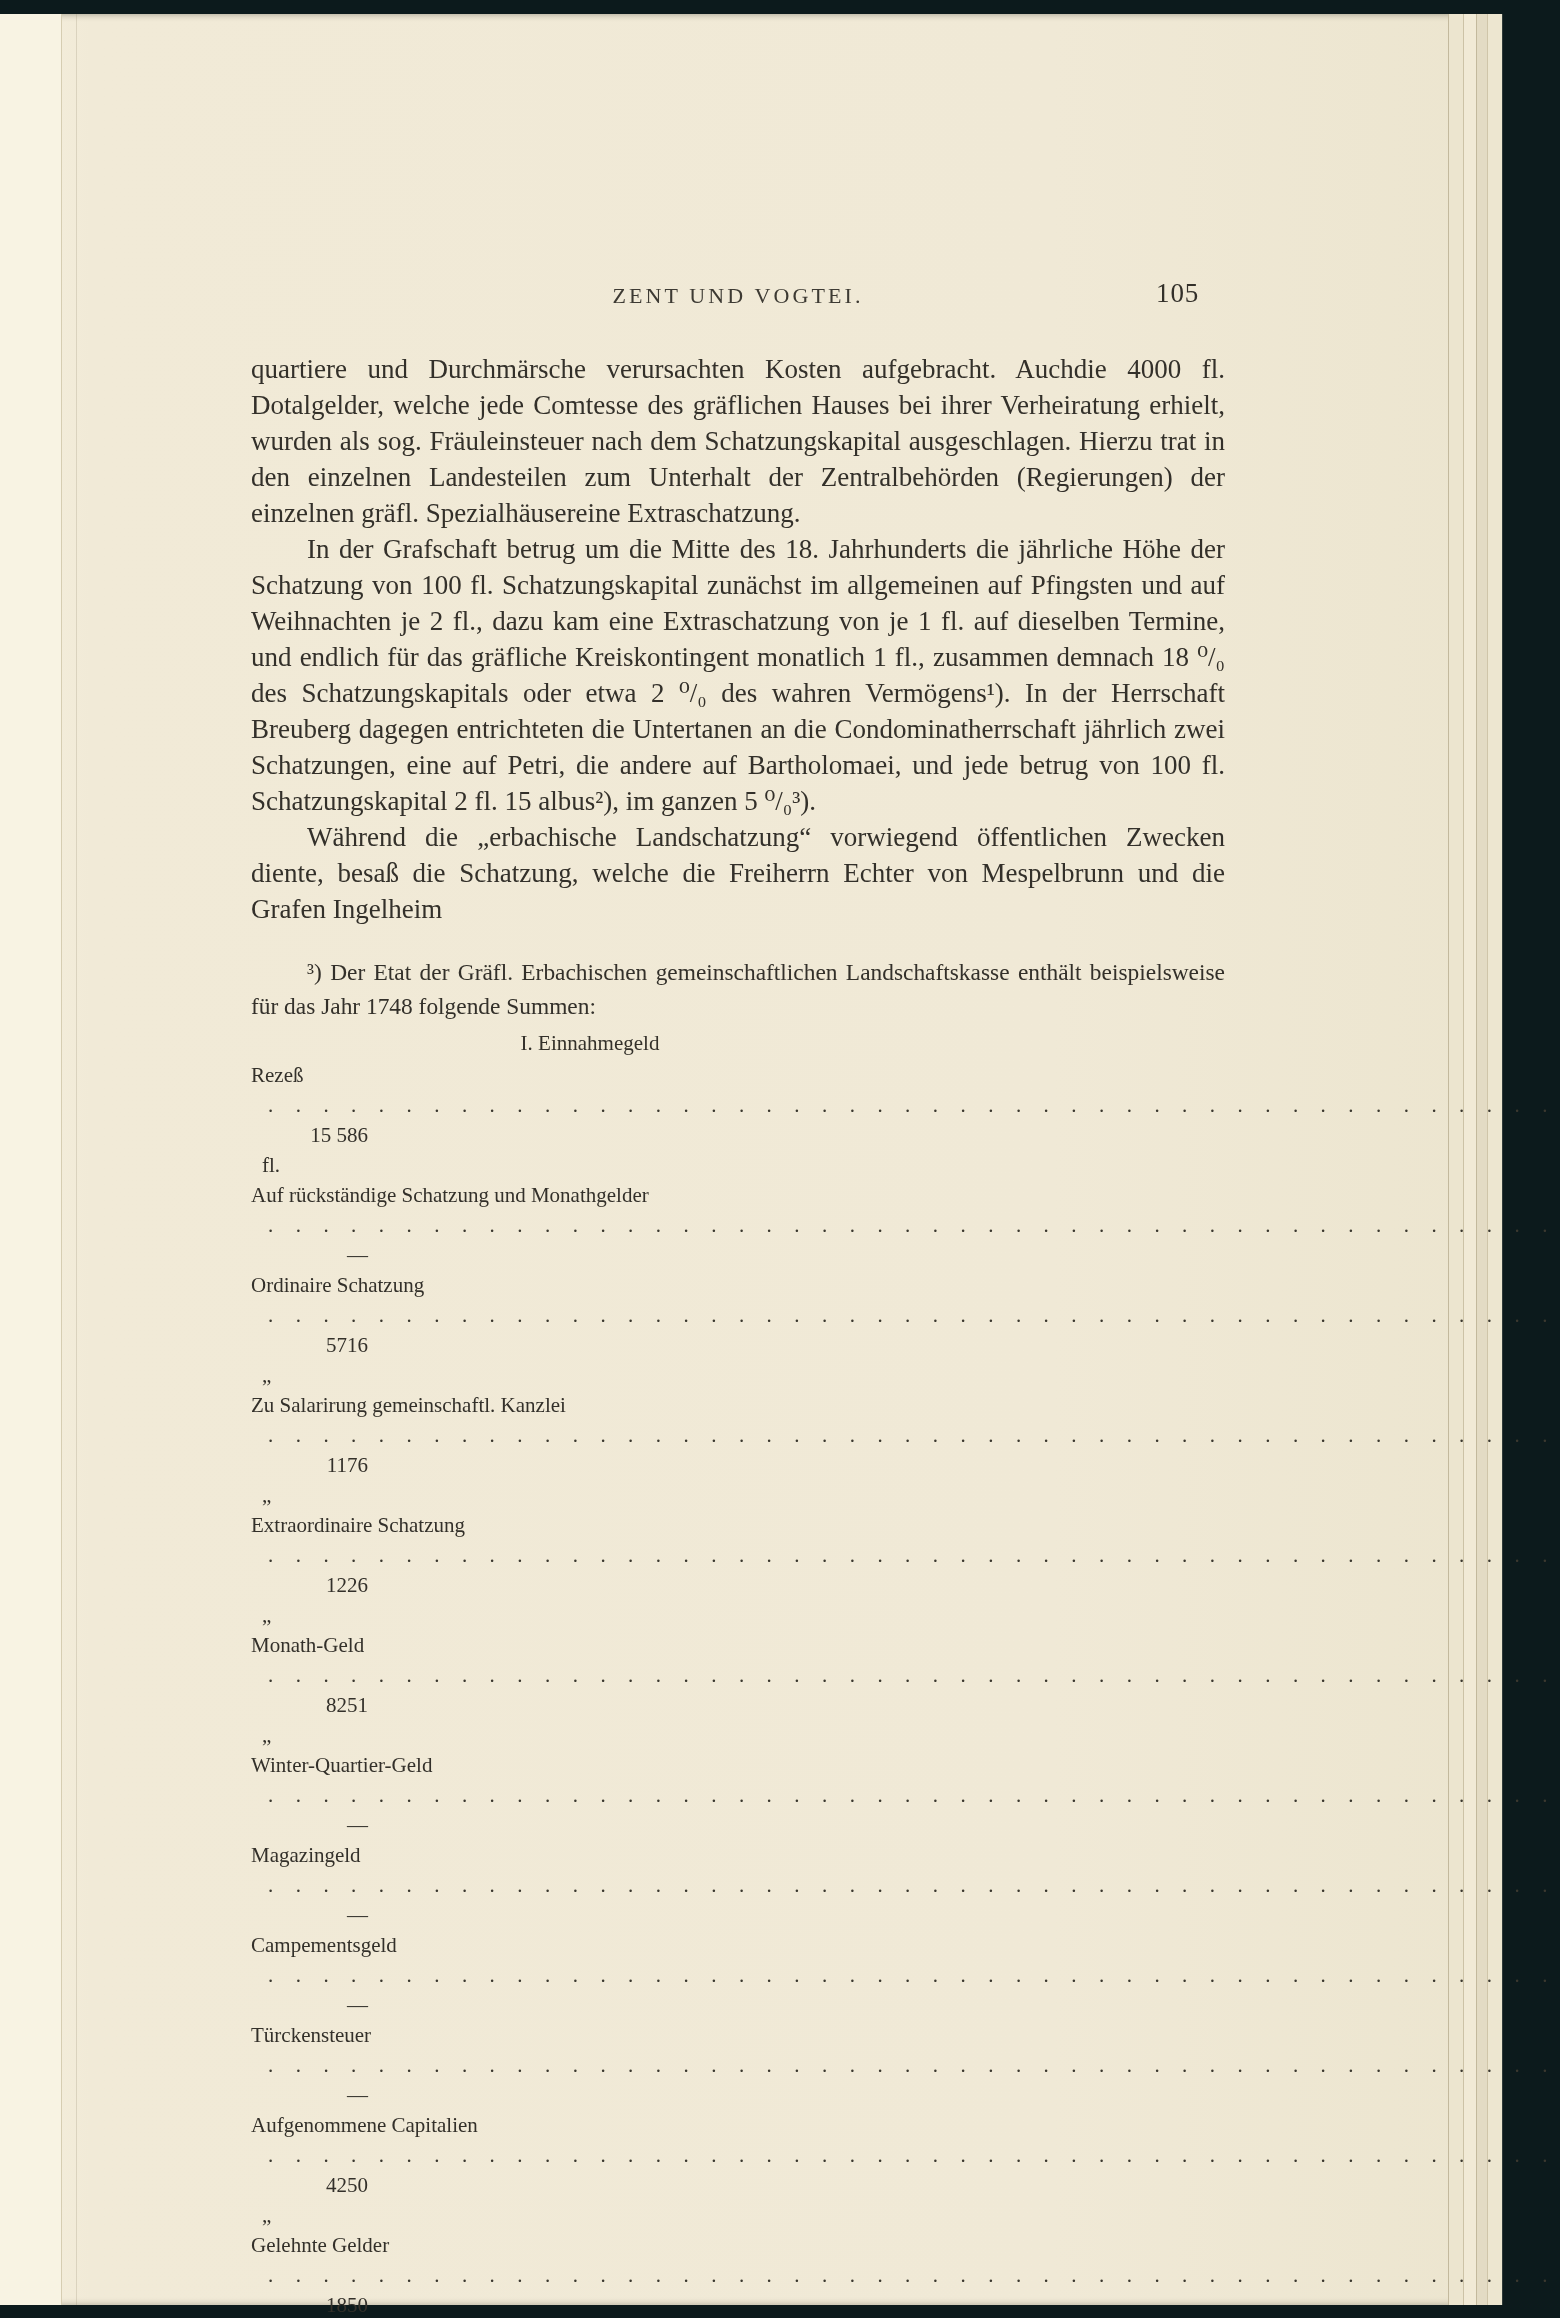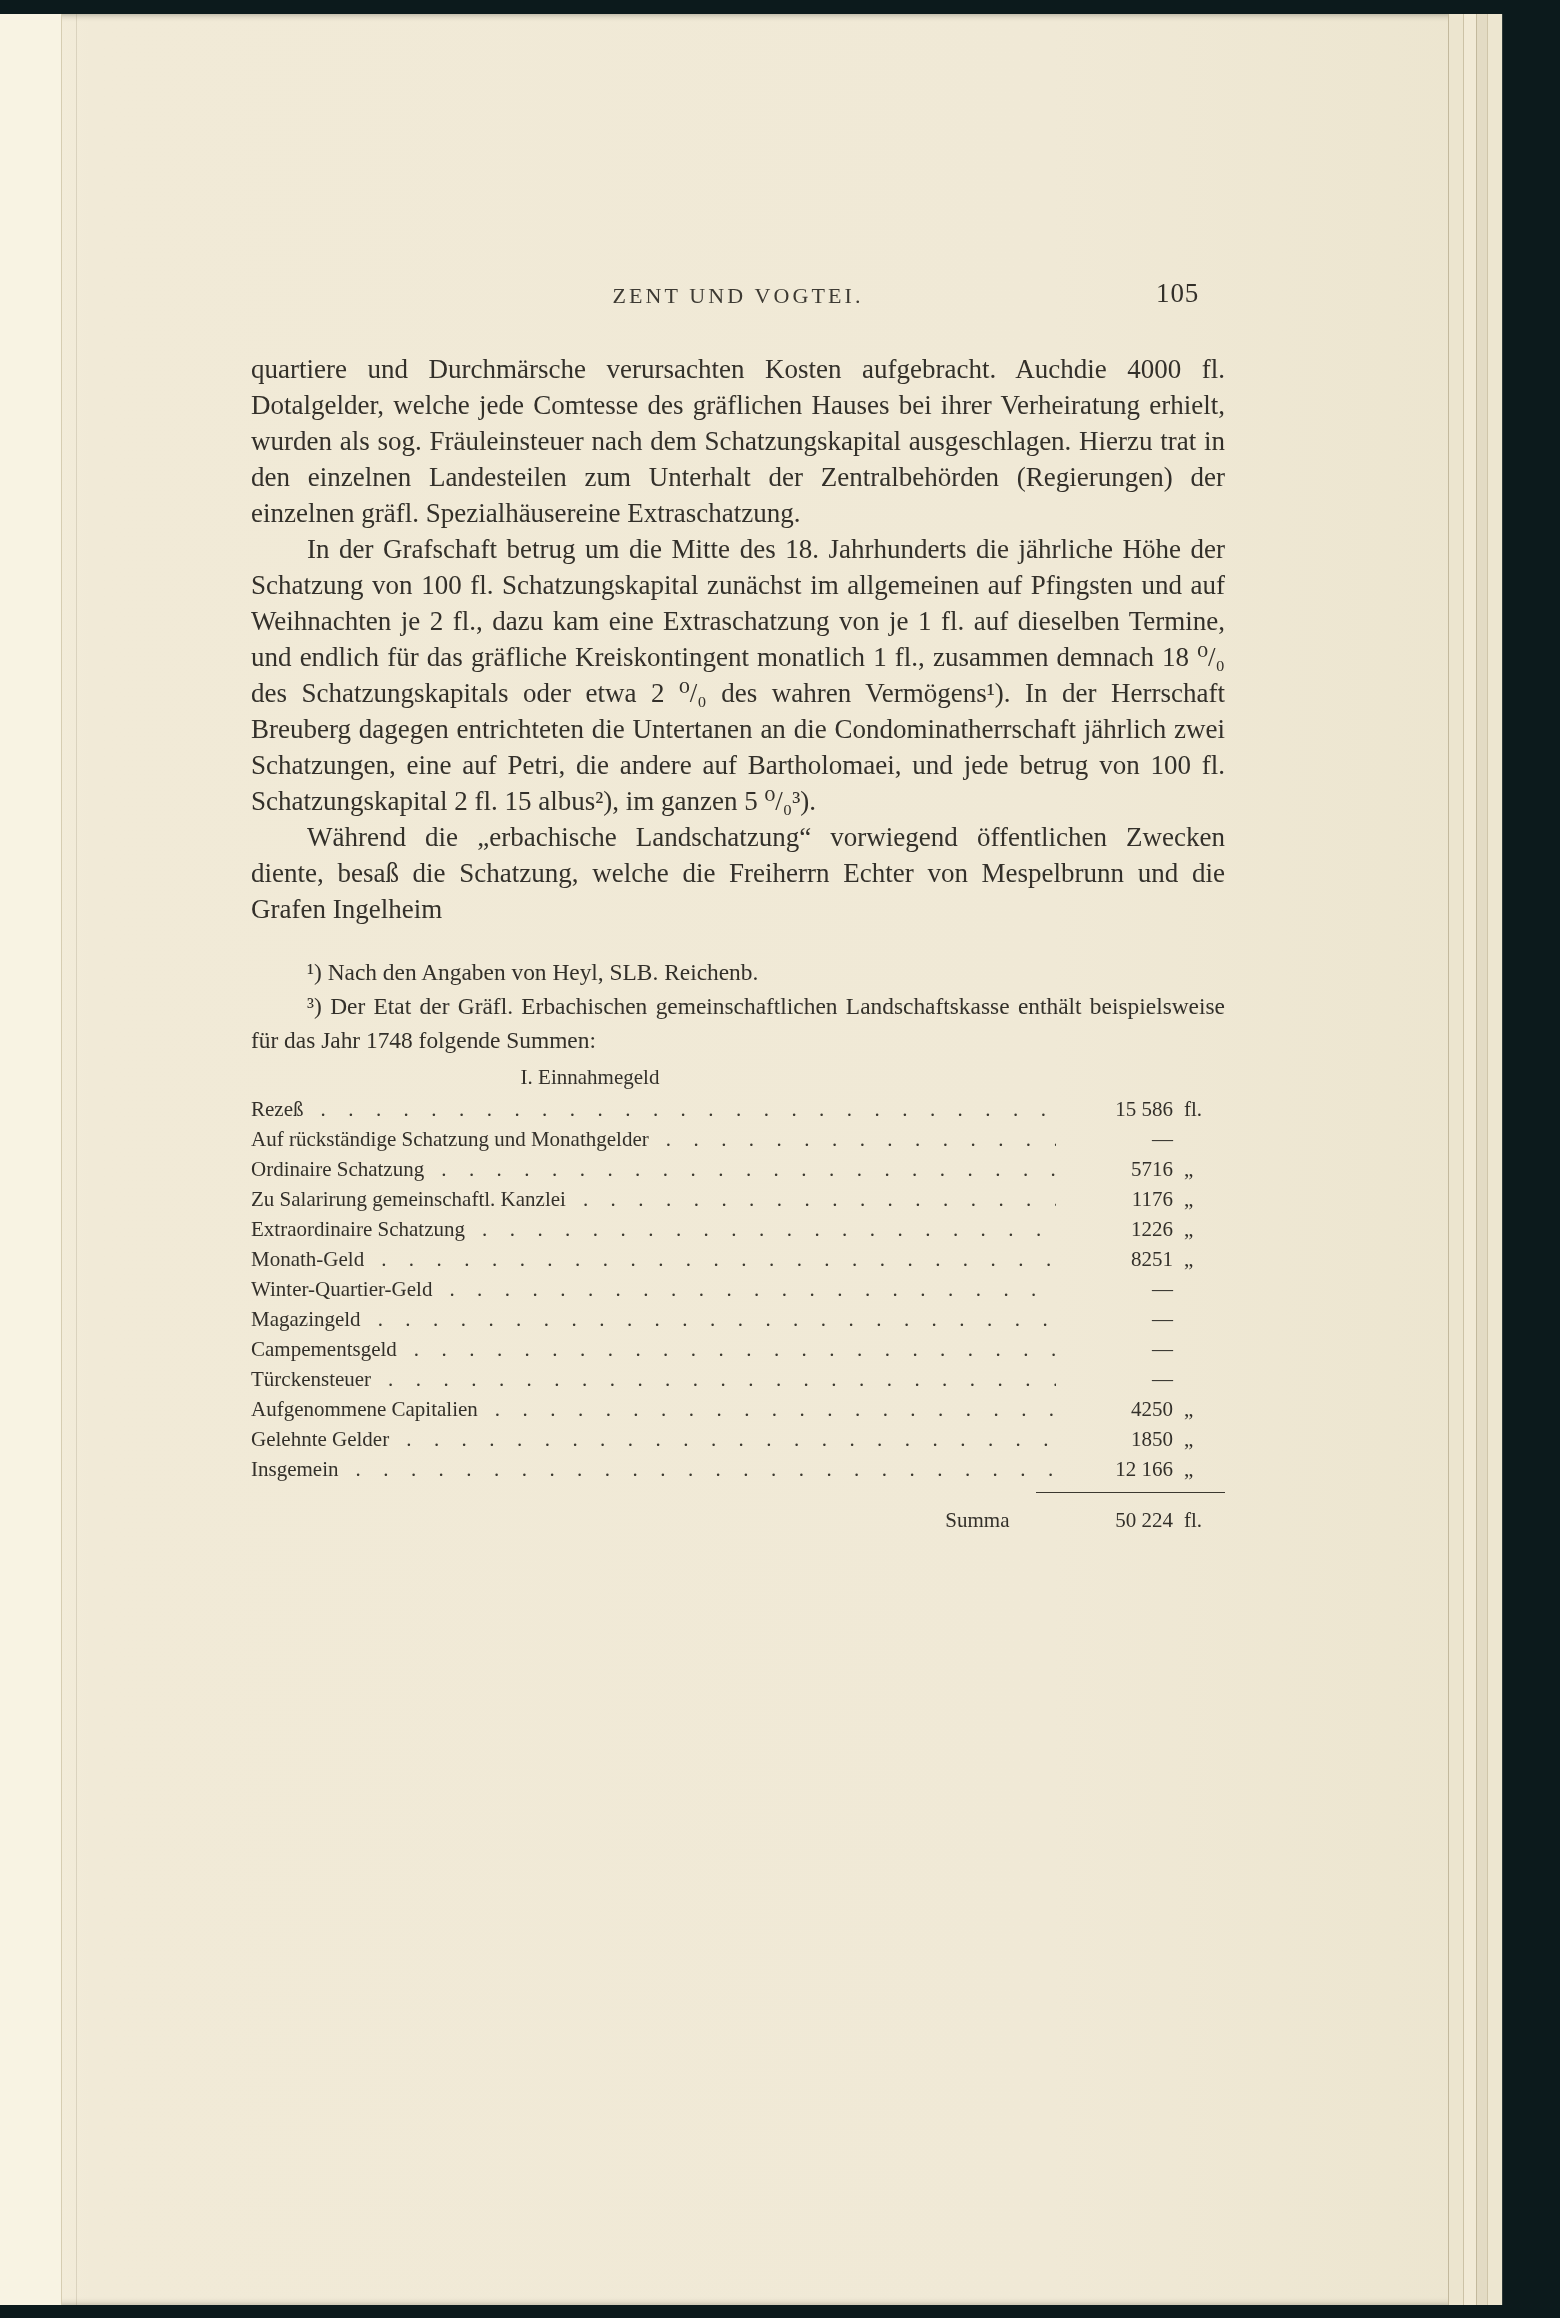--- a/index.html
+++ b/index.html
@@ -77,20 +77,21 @@
   .fn.hang { text-indent: 56px; text-align: justify; }
 
   
   .fn-table { margin-top: 3.1px; font-size: 21px; }
   .table-title { text-align: center; padding-right: 296px; line-height: 34px; }
   .trow {
     display: flex;
     align-items: baseline;
     line-height: 30px;
     white-space: nowrap;
+    flex-direction: column;
   }
   .tlabel { flex: none; }
   .tleader {
     flex: 1 1 auto;
     overflow: hidden;
     white-space: nowrap;
     padding: 0 14px 0 17px;
     letter-spacing: 8.6px;
     color: #3b382f;
   }
@@ -135,21 +136,20 @@
         <span class="page-number">105</span>
       </div>
 
       <div class="body-text">
         <p class="no-indent">quartiere und Durchmärsche verursachten Kosten aufgebracht. Auchdie 4000 fl. Dotalgelder, welche jede Comtesse des gräflichen Hauses bei ihrer Verheiratung erhielt, wurden als sog. Fräuleinsteuer nach dem Schatzungskapital ausgeschlagen. Hierzu trat in den einzelnen Landesteilen zum Unterhalt der Zentralbehörden (Regierungen) der einzelnen gräfl. Spezialhäusereine Extraschatzung.</p>
         <p>In der Grafschaft betrug um die Mitte des 18. Jahrhunderts die jährliche Höhe der Schatzung von 100 fl. Schatzungskapital zunächst im allgemeinen auf Pfingsten und auf Weihnachten je 2 fl., dazu kam eine Extraschatzung von je 1 fl. auf dieselben Termine, und endlich für das gräfliche Kreiskontingent monatlich 1 fl., zusammen demnach 18 ⁰/₀ des Schatzungskapitals oder etwa 2 ⁰/₀ des wahren Vermögens¹). In der Herrschaft Breuberg dagegen entrichteten die Untertanen an die Condominatherrschaft jährlich zwei Schatzungen, eine auf Petri, die andere auf Bartholomaei, und jede betrug von 100 fl. Schatzungskapital 2 fl. 15 albus²), im ganzen 5 ⁰/₀³).</p>
         <p>Während die „erbachische Landschatzung“ vorwiegend öffentlichen Zwecken diente, besaß die Schatzung, welche die Freiherrn Echter von Mespelbrunn und die Grafen Ingelheim</p>
       </div>
 
       <div class="footnotes">
-        <p class="fn indent">¹) Nach den Angaben von Heyl, SLB. Reichenb.</p>
         <p class="fn hang">³) Der Etat der Gräfl. Erbachischen gemeinschaftlichen Landschaftskasse enthält beispielsweise für das Jahr 1748 folgende Summen:</p>
 
         <div class="fn-table">
           <div class="table-title">I. Einnahmegeld</div>
 
           <div class="trow">
             <span class="tlabel">Rezeß</span>
             <span class="tleader">. . . . . . . . . . . . . . . . . . . . . . . . . . . . . . . . . . . . . . . . . . . . . . . .</span>
             <span class="tvalue">15 586</span>
             <span class="tunit">fl.</span>

